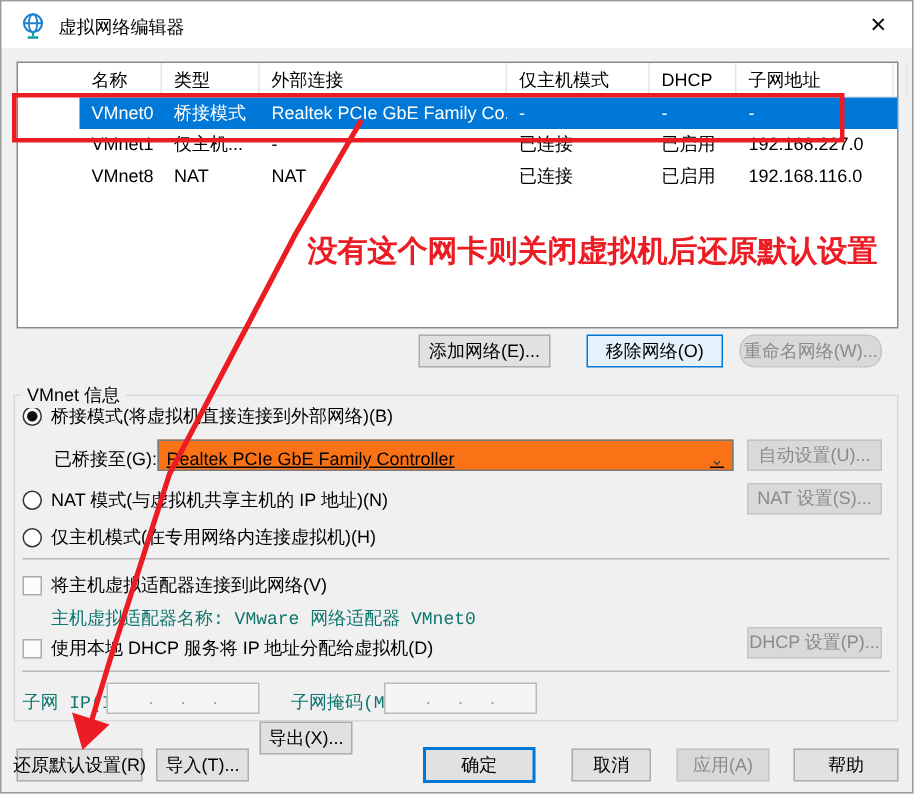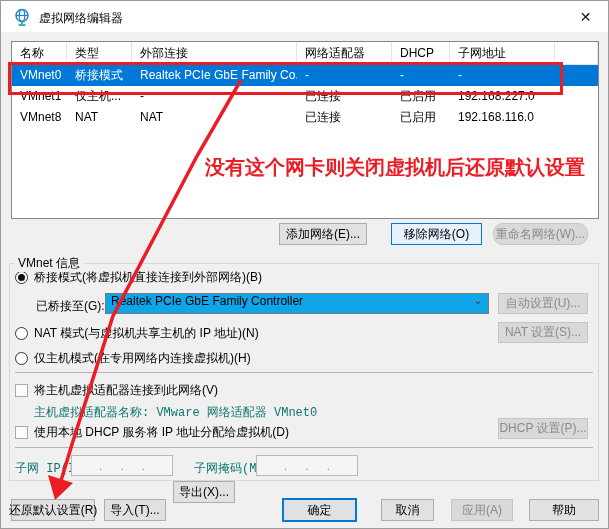--- a/index.html
+++ b/index.html
@@ -6,21 +6,21 @@
   body{font-family:"Liberation Sans","DejaVu Sans",sans-serif;font-size:12px;color:#000;}
   .win{position:relative;width:607px;height:527px;background:#f0f0f0;border:1px solid #9b9b9b;overflow:hidden;}
 
   
   .titlebar{position:absolute;left:0;top:0;width:100%;height:31px;background:#ffffff;}
   .app-icon{position:absolute;left:12px;top:7px;width:18px;height:18px;}
   .title-text{position:absolute;left:38px;top:9px;font-size:12px;}
   .close-btn{position:absolute;right:0;top:0;width:45px;height:31px;display:flex;align-items:center;justify-content:center;font-size:14px;color:#111;cursor:default;}
 
   
-  .nettable{position:absolute;left:10px;top:40px;width:588px;height:178px;background:#fff;border:1px solid #828790;box-sizing:border-box;}
+  .nettable{position:absolute;left:10px;top:40px;width:588px;height:178px;background:#fff;border:1px solid #828790;box-sizing:border-box;padding-left:41px;}
   .trow{display:grid;grid-template-columns:55px 65px 165px 95px 58px 105px 1fr;height:21px;line-height:21px;}
   .thead{height:22px;line-height:22px;border-bottom:1px solid #e5e5e5;}
   .thead .cell{border-right:1px solid #e5e5e5;}
   .cell{padding-left:8px;white-space:nowrap;overflow:hidden;}
   .trow.selected{background:#0078d7;color:#fff;}
 
   
   .red-box{position:absolute;left:7px;top:61px;width:549px;height:27px;border:3px solid #ec1c24;z-index:5;}
   .red-note{position:absolute;left:204px;top:153px;font-size:20px;font-weight:bold;color:#ec1c24;white-space:nowrap;z-index:5;}
   .overlay-svg{position:absolute;left:0;top:0;width:609px;height:529px;z-index:6;pointer-events:none;}
@@ -36,21 +36,21 @@
   .group-label{position:absolute;left:13px;top:254px;background:#f0f0f0;padding:0 4px;z-index:2;}
 
   .radio-row{position:absolute;display:flex;align-items:center;gap:6px;height:14px;}
   .radio{width:13px;height:13px;border:1px solid #333;border-radius:50%;background:#fff;box-sizing:border-box;position:relative;flex:0 0 auto;}
   .radio.checked::after{content:"";position:absolute;left:2px;top:2px;width:7px;height:7px;border-radius:50%;background:#111;}
   .check-row{position:absolute;display:flex;align-items:center;gap:6px;height:14px;}
   .checkbox{width:13px;height:13px;border:1px solid #a9a9a9;background:#fcfcfc;box-sizing:border-box;flex:0 0 auto;}
 
   .field-label{position:absolute;white-space:nowrap;}
   .gray{color:#0f766e;font-family:Liberation Mono, monospace;}
-  .combobox{position:absolute;left:104px;top:292px;width:384px;height:21px;background:#0ea5e9;border:1px solid #7a7a7a;box-sizing:border-box;display:flex;align-items:flex-start;}
+  .combobox{position:absolute;left:104px;top:292px;width:384px;height:21px;background:#f97316;border:1px solid #7a7a7a;box-sizing:border-box;display:flex;align-items:flex-end;text-decoration:underline;}
   .combobox .val{padding-left:5px;flex:1;white-space:nowrap;overflow:hidden;}
   .combobox .chev{width:20px;text-align:center;color:#444;font-size:11px;}
 
   .divider{position:absolute;left:14px;width:578px;height:0;border-top:1px solid #b5b5b5;}
 
   .ipbox{position:absolute;width:102px;height:21px;border:1px solid #b9b9b9;background:#f5f5f5;box-sizing:border-box;color:#8b8b8b;white-space:pre;display:flex;align-items:center;justify-content:center;font-size:11px;}
 </style>
 </head>
 <body>
 
@@ -66,21 +66,21 @@
     </svg>
     <div class="title-text">虚拟网络编辑器</div>
     <div class="close-btn">✕</div>
   </div>
 
   <div class="nettable">
     <div class="trow thead">
       <div class="cell">名称</div>
       <div class="cell">类型</div>
       <div class="cell">外部连接</div>
-      <div class="cell">网络适配器</div>
+      <div class="cell">仅主机模式</div>
       <div class="cell">DHCP</div>
       <div class="cell">子网地址</div>
       <div class="cell"></div>
     </div>
     <div class="trow selected">
       <div class="cell">VMnet0</div>
       <div class="cell">桥接模式</div>
       <div class="cell">Realtek PCIe GbE Family Co...</div>
       <div class="cell">-</div>
       <div class="cell">-</div>

